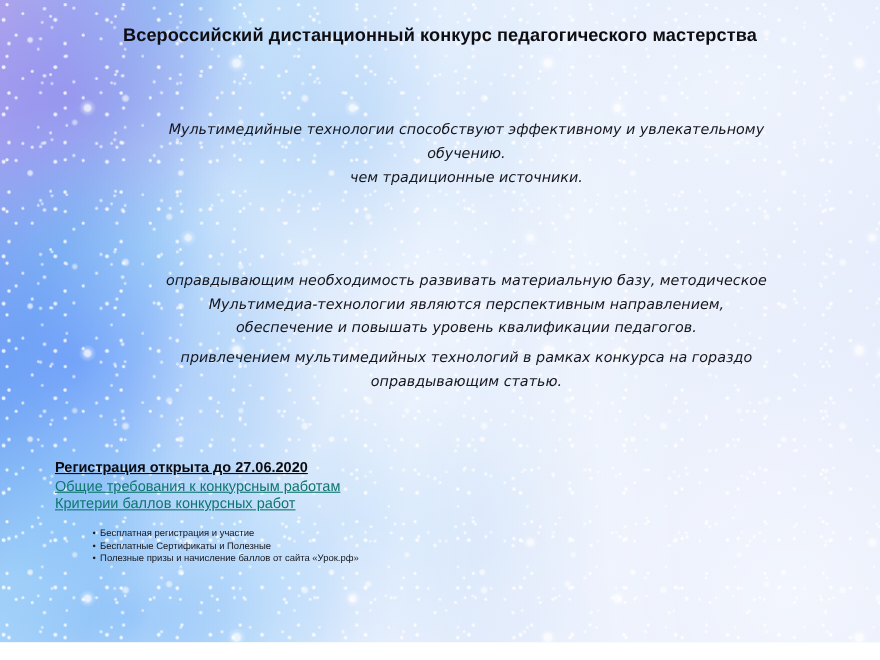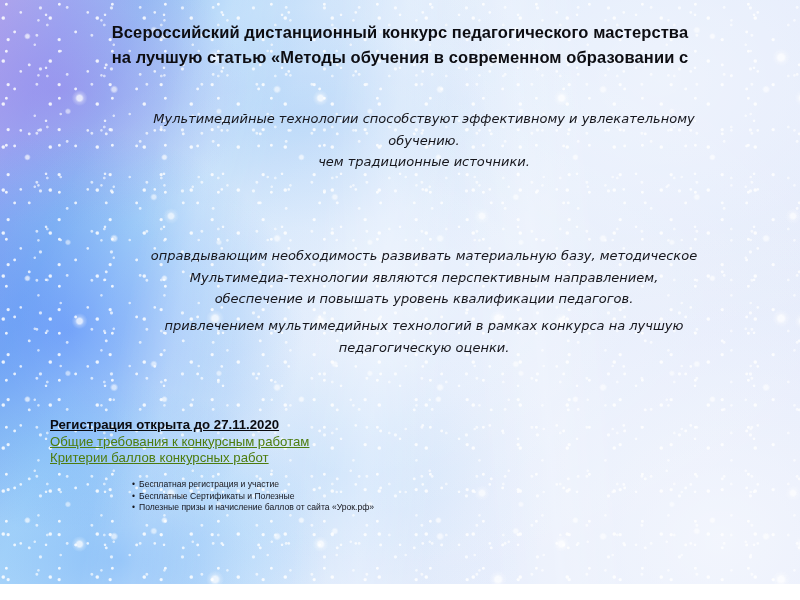--- a/index.html
+++ b/index.html
@@ -140,37 +140,36 @@
   }
   .links .deadline {
     font-weight: bold;
     color: #0b0b10;
     text-decoration: underline;
     display: block;
     white-space: nowrap;
   }
   .links .link {
     display: block;
-    color: #4d7c0f;
+    color: #0f766e;
     text-decoration: underline;
     white-space: nowrap;
     cursor: pointer;
   }
 
   .perks {
     position: absolute;
     left: 84px;
     top: 479px;
     font-size: 8.6px;
     line-height: 11.6px;
     color: #15151c;
   }
   .perks .perk {
     white-space: nowrap;
-    margin-left: 48px;
   }
   .perks .bullet {
     display: inline-block;
     width: 7px;
     color: #15151c;
   }
 </style>
 </head>
 <body>
 
@@ -181,43 +180,42 @@
   <div class="bg-layer bg-haze"></div>
   <div class="bg-layer bg-rays"></div>
   <div class="bg-layer bg-glitter-a"></div>
   <div class="bg-layer bg-glitter-b"></div>
   <div class="bg-layer bg-glitter-c"></div>
 
   <div class="content">
 
     <div class="title">
       <div>Всероссийский дистанционный конкурс педагогического мастерства</div>
-      <div>на лучшую статью «Методы обучения в современном образовании с</div>
     </div>
 
     <div class="body-block" id="p1">
       <div>Мультимедийные технологии способствуют эффективному и увлекательному</div>
       <div>обучению.</div>
       <div>чем традиционные источники.</div>
     </div>
 
 
     <div class="body-block" id="p3">
       <div>оправдывающим необходимость развивать материальную базу, методическое</div>
       <div>Мультимедиа-технологии являются перспективным направлением,</div>
       <div>обеспечение и повышать уровень квалификации педагогов.</div>
     </div>
 
     <div class="body-block" id="p4">
-      <div>привлечением мультимедийных технологий в рамках конкурса на лучшую</div>
-      <div>педагогическую оценки.</div>
+      <div>привлечением мультимедийных технологий в рамках конкурса на гораздо</div>
+      <div>оправдывающим статью.</div>
     </div>
 
     <div class="links">
-      <span class="deadline">Регистрация открыта до 27.11.2020</span>
+      <span class="deadline">Регистрация открыта до 27.06.2020</span>
       <a class="link" href="#">Общие требования к конкурсным работам</a>
       <a class="link" href="#">Критерии баллов конкурсных работ</a>
     </div>
 
     <div class="perks">
       <div class="perk">
         <span class="bullet">•</span><span>Бесплатная регистрация и участие</span>
       </div>
       <div class="perk">
         <span class="bullet">•</span><span>Бесплатные Сертификаты и Полезные</span>

